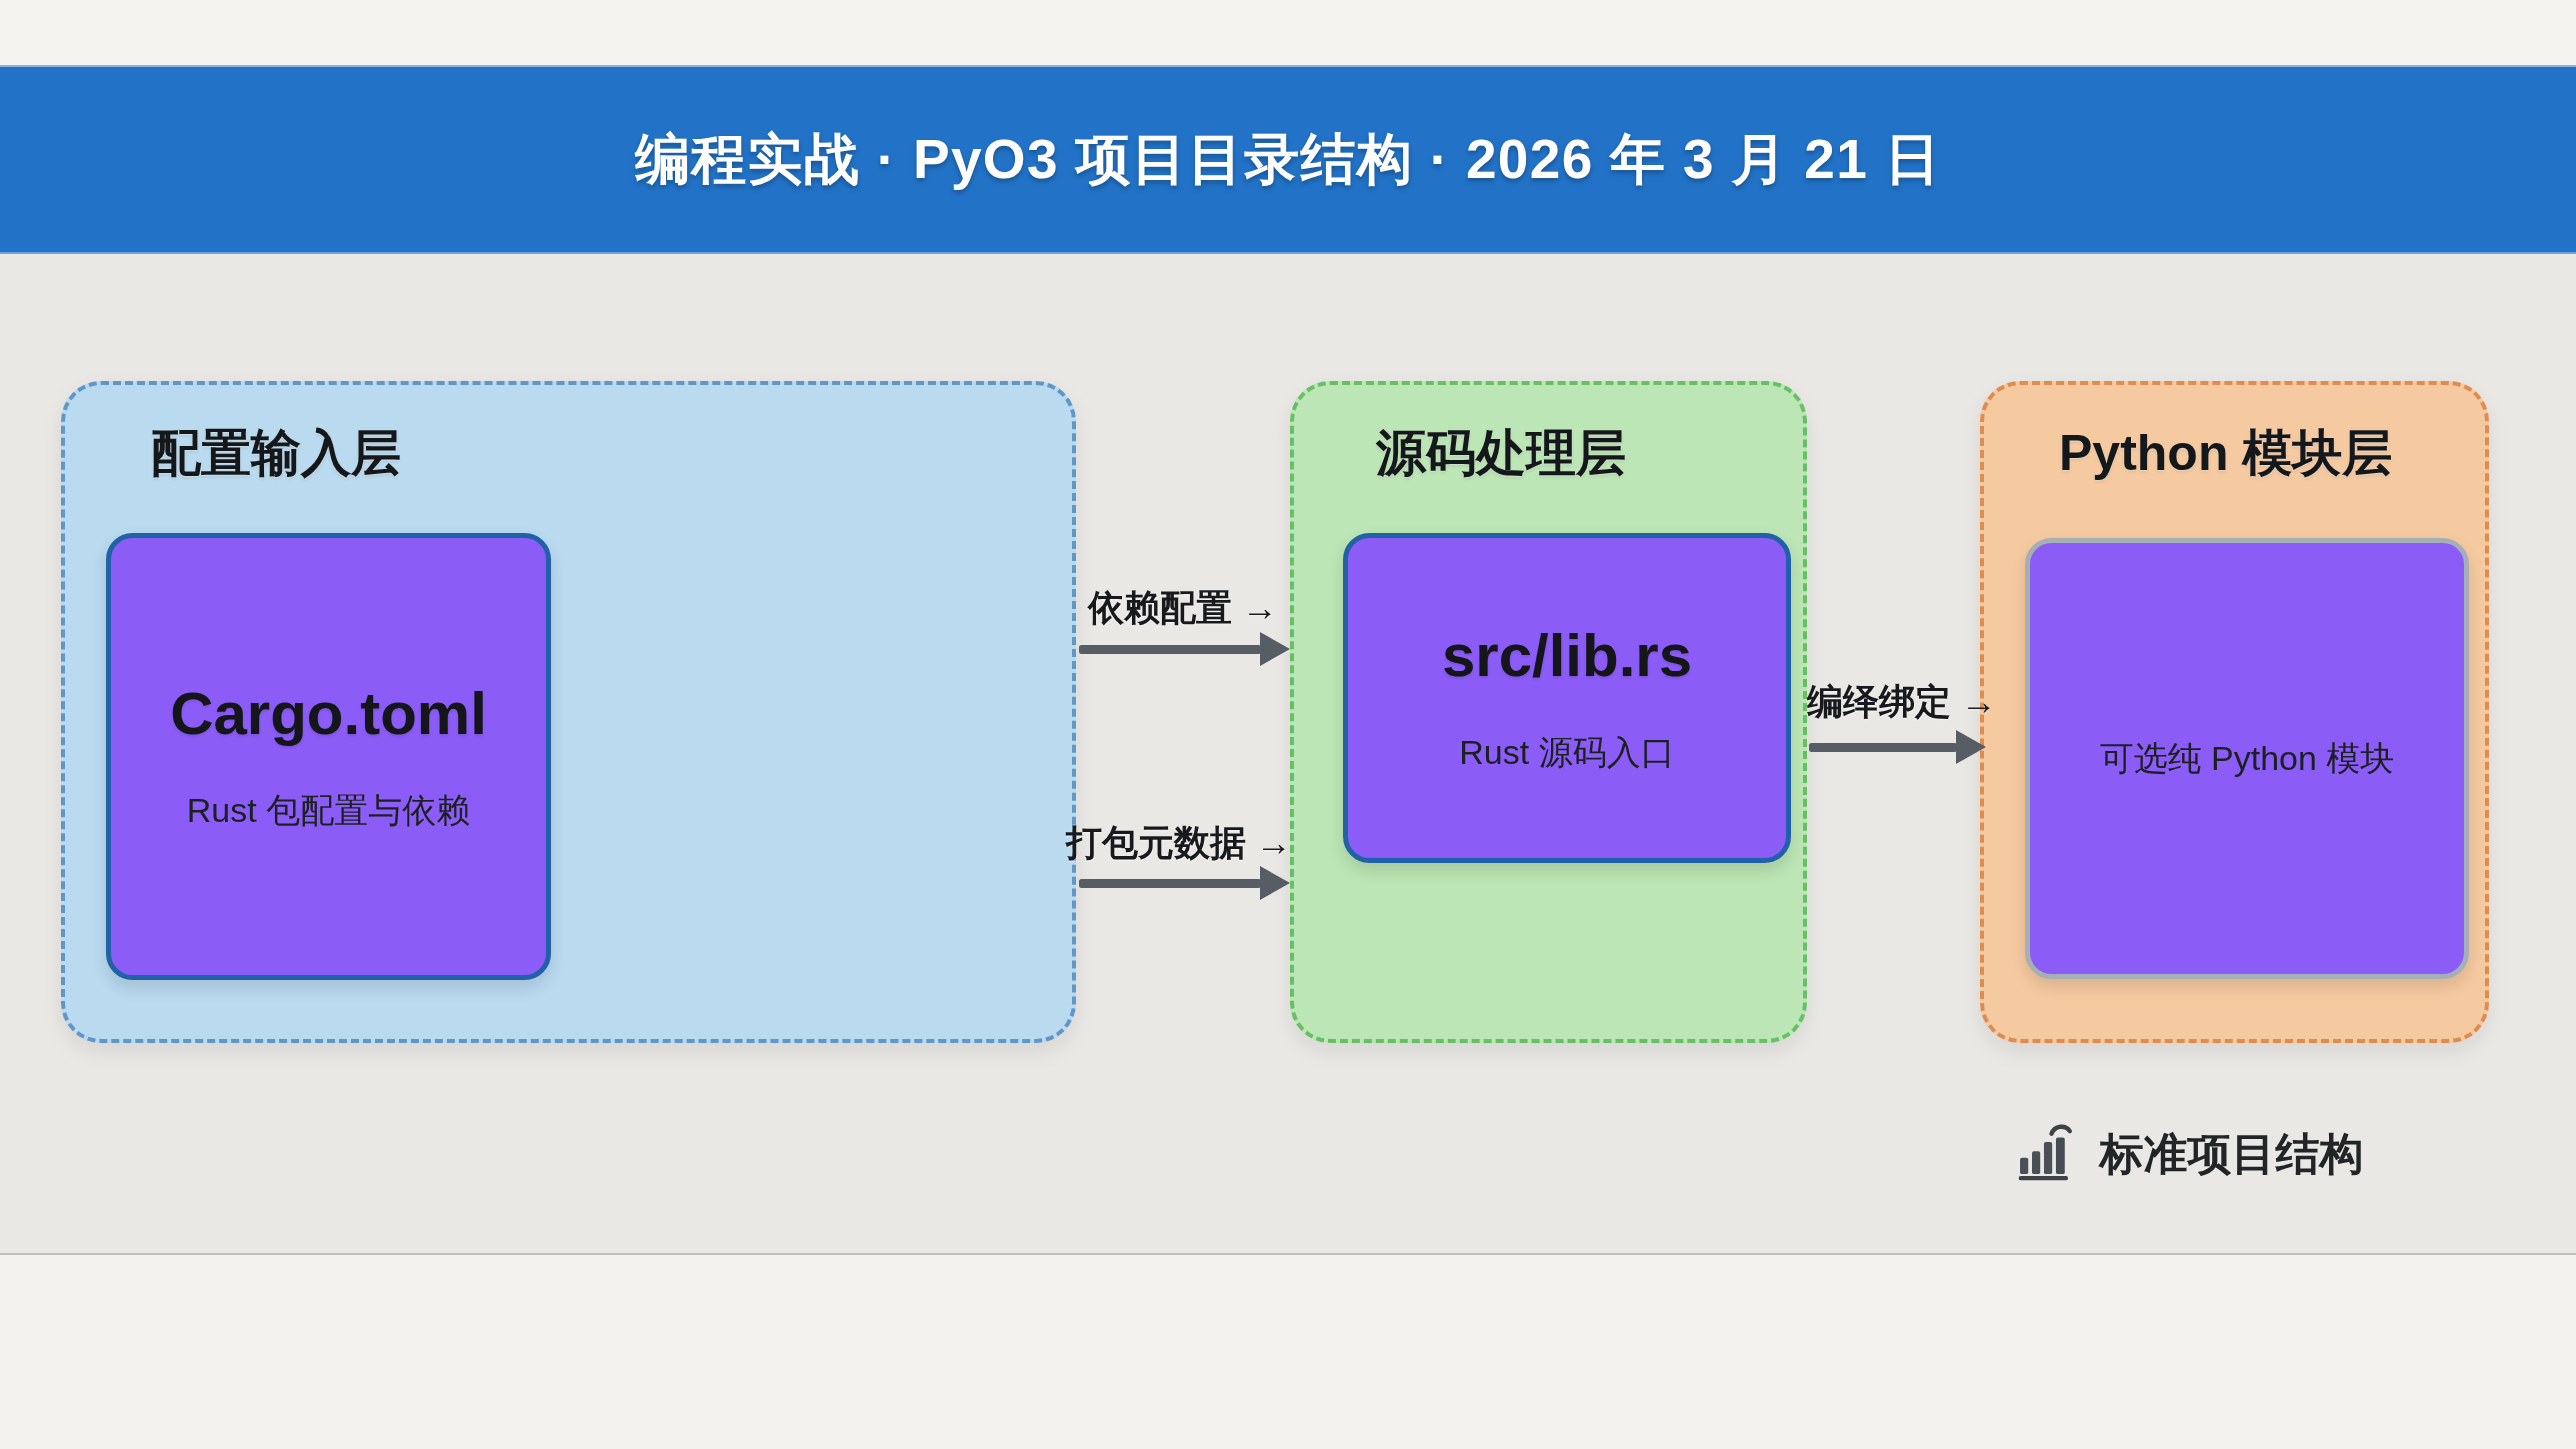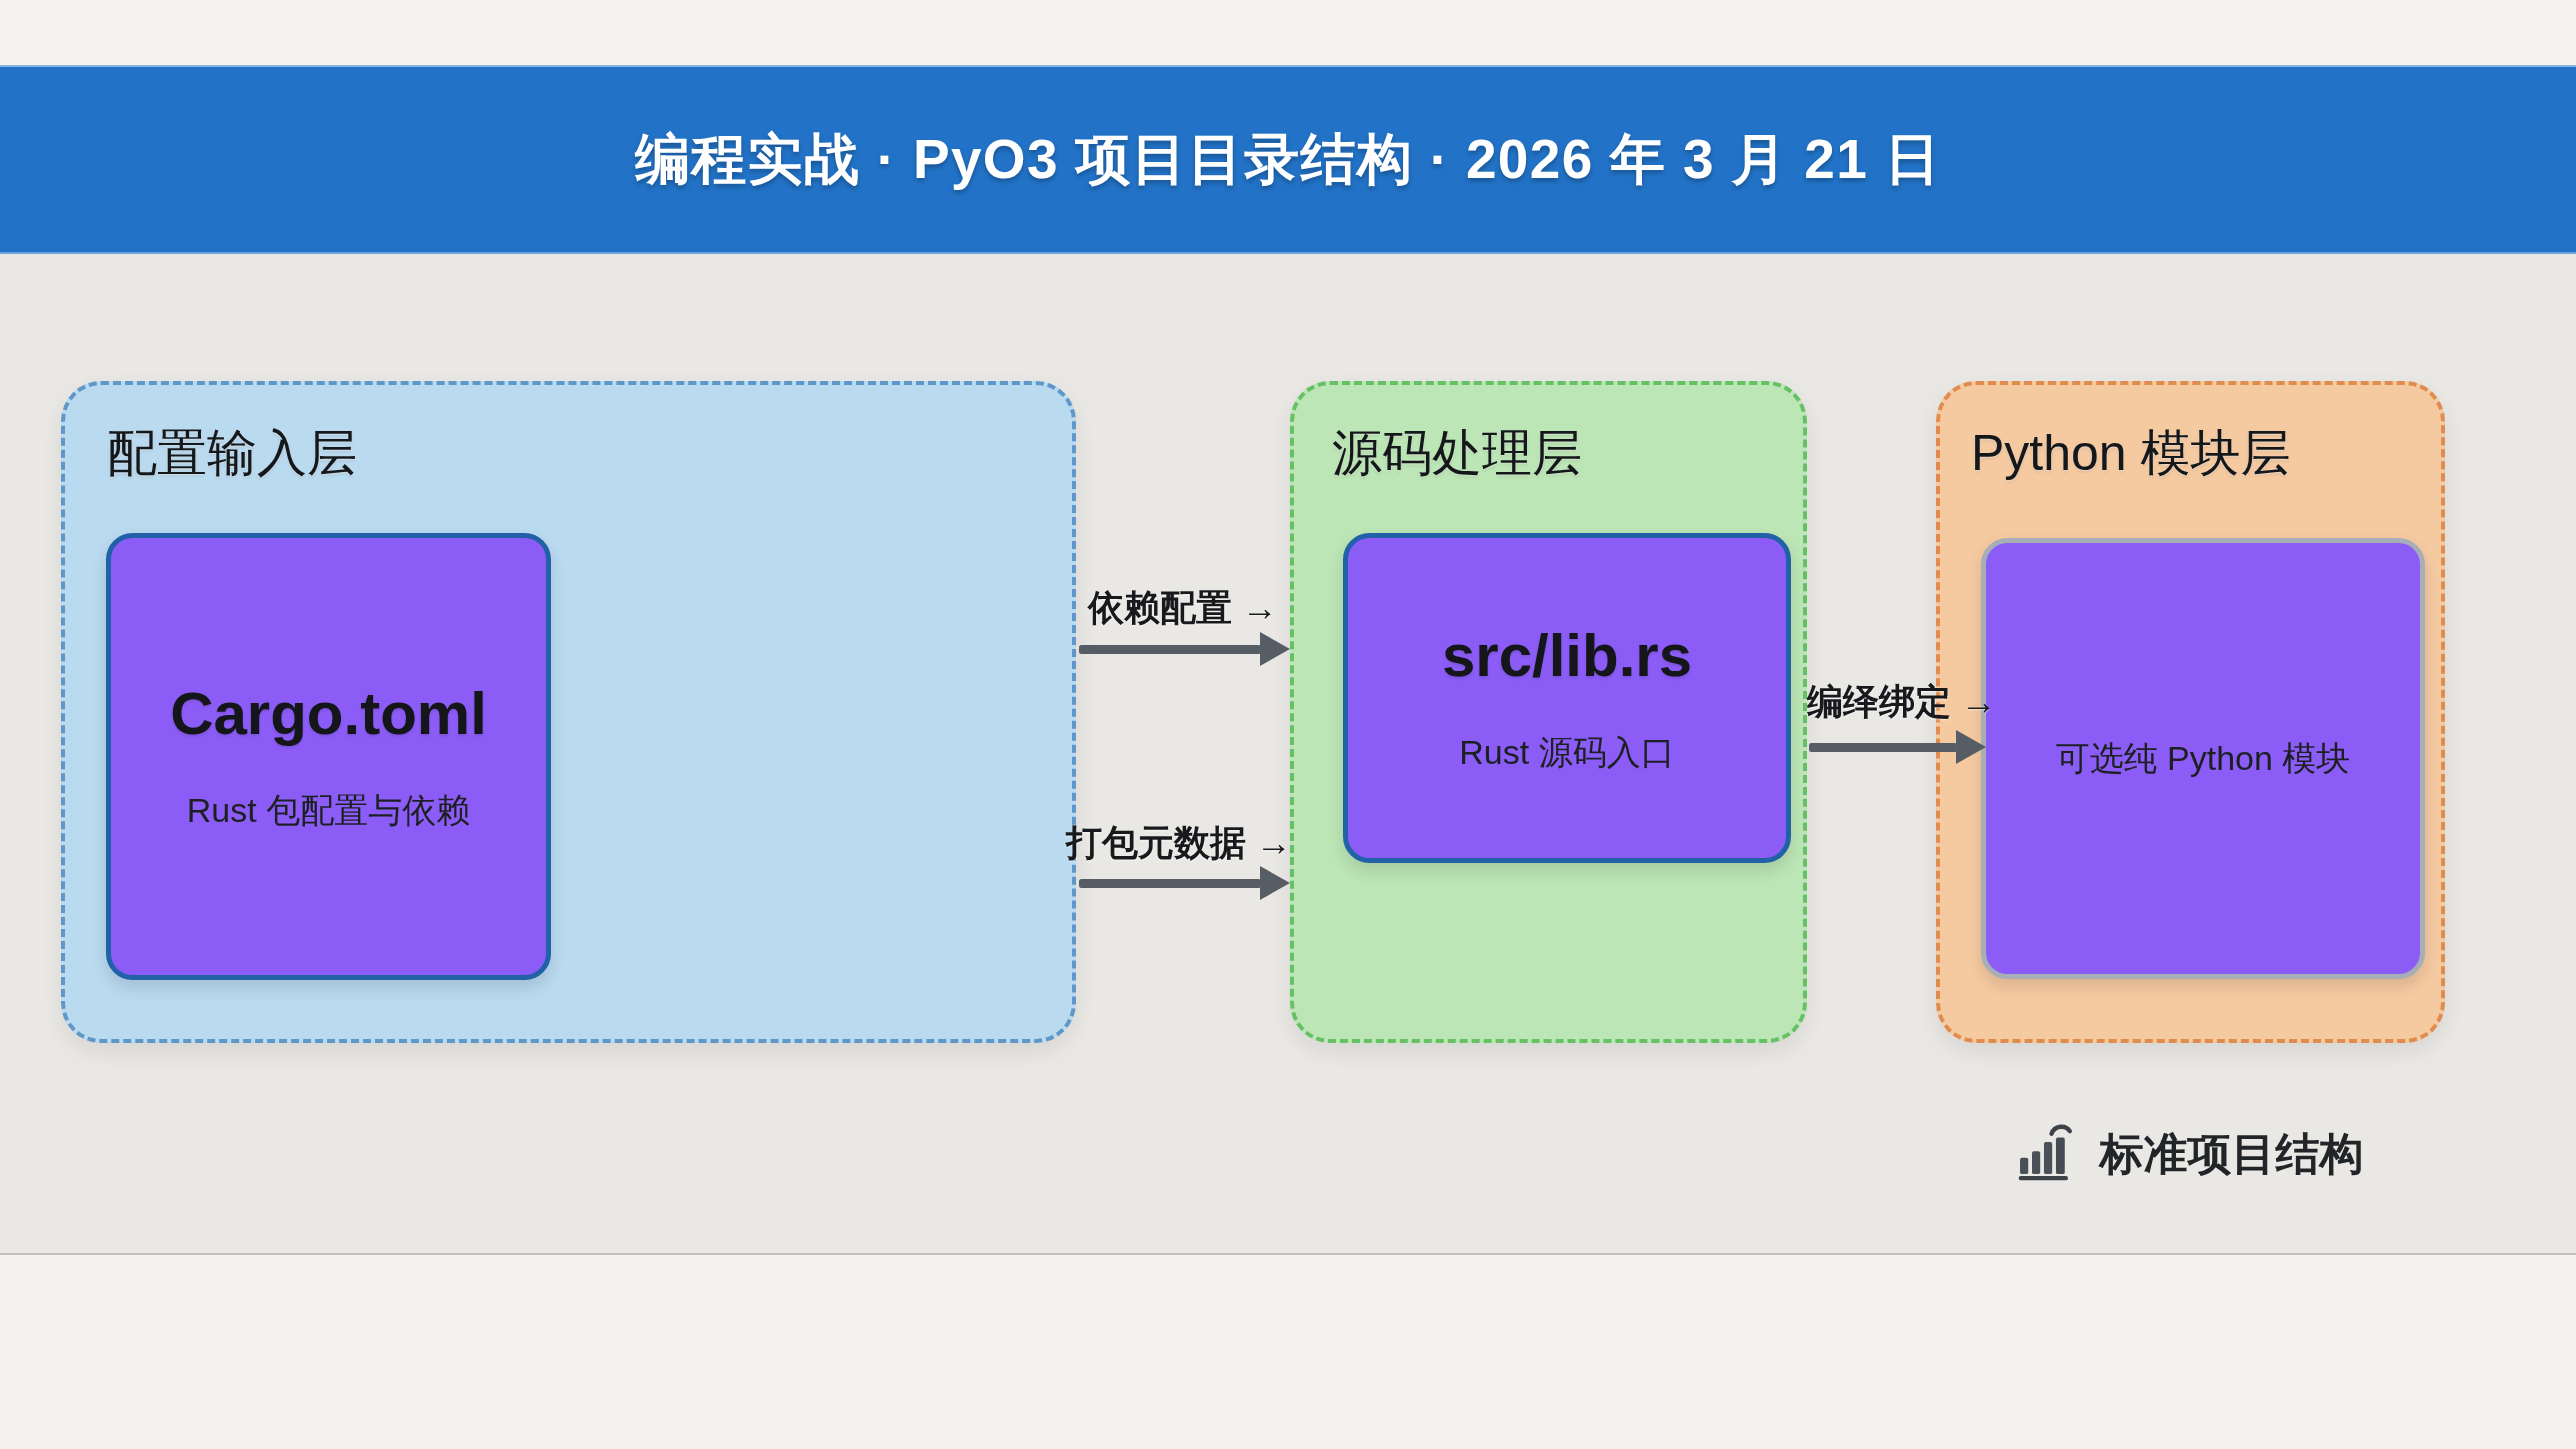--- a/index.html
+++ b/index.html
@@ -26,27 +26,28 @@
     color:#ffffff;font-size:55px;font-weight:700;letter-spacing:1.3px;
     text-shadow:0 2.5px 5px rgba(0,0,0,.28);
     white-space:nowrap;
   }
 
   .layer{
     position:absolute;top:381px;height:662px;border-radius:40px;
     box-sizing:border-box;box-shadow:0 8.8px 21.4px rgba(0,0,0,.08);
   }
   .layer-title{
-    position:absolute;font-size:50px;font-weight:400;color:#15181b;
+    position:absolute;font-size:50px;font-weight:700;color:#15181b;
     text-shadow:0 1.3px 1.9px rgba(255,255,255,.5), 0 1.9px 3.1px rgba(0,0,0,.12);
     white-space:nowrap;
+    margin-left:44px;
   }
   .layer-config{left:61px;width:1015px;background:#badaf0;border:4.4px dashed #5f97c9;}
   .layer-source{left:1290px;width:517px;background:#bce6b5;border:4.4px dashed #66c165;}
-  .layer-python{left:1936px;width:509px;background:#f6caa1;border:4.4px dashed #e18c4f;}
+  .layer-python{left:1980px;width:509px;background:#f6caa1;border:4.4px dashed #e18c4f;}
 
   .card{
     position:absolute;background:#8b5cf6;border-radius:26.4px;box-sizing:border-box;
     display:flex;flex-direction:column;align-items:center;justify-content:center;
     gap:40px;box-shadow:0 7.5px 16.4px rgba(0,0,0,.12);
   }
   .card-blue{border:5.7px solid #2161a8;}
   .card-gray{border:5.7px solid #a6aeb6;}
   .card-name{
     font-size:60px;font-weight:700;color:#141619;white-space:nowrap;

